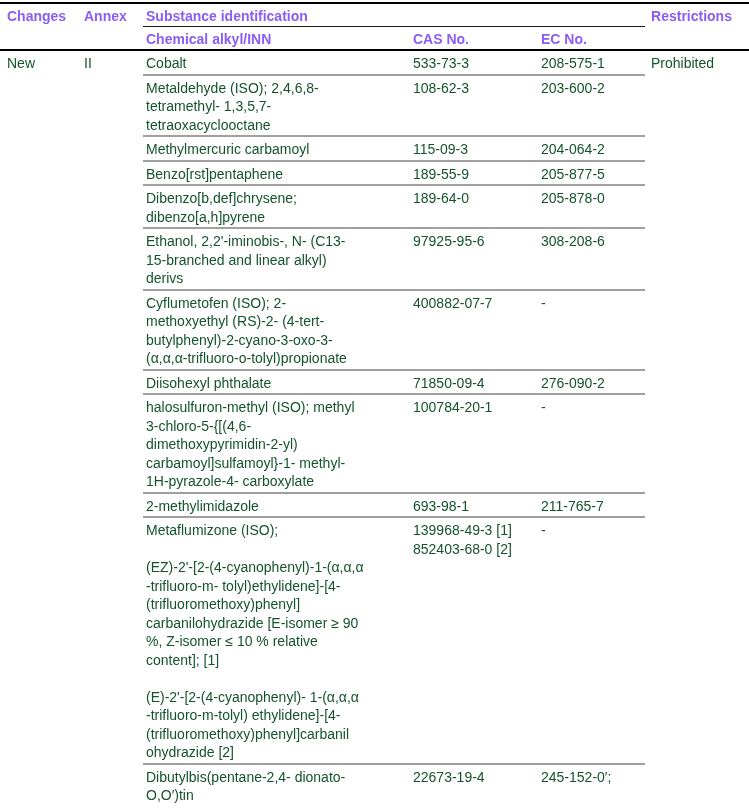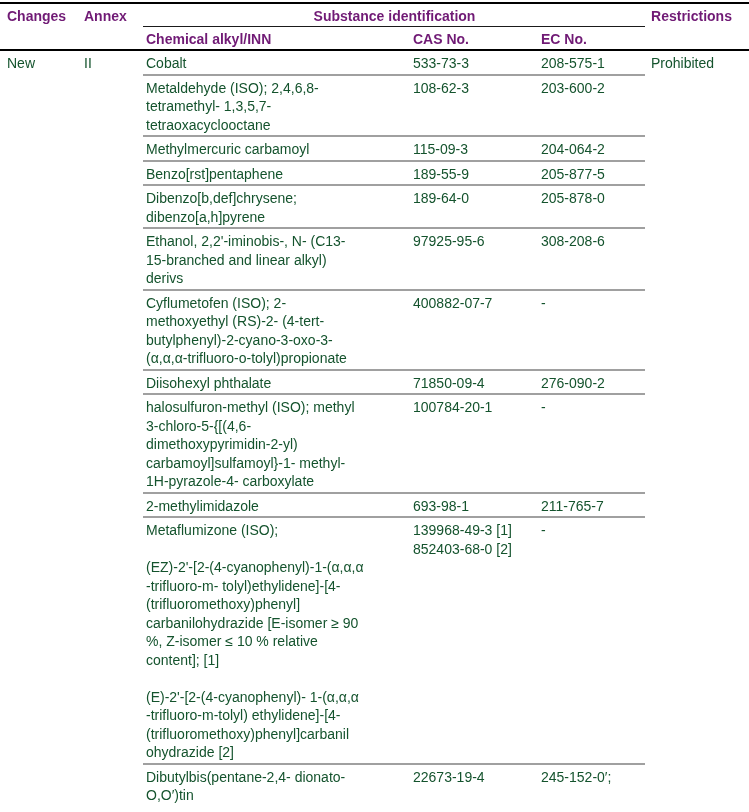--- a/index.html
+++ b/index.html
@@ -26,24 +26,23 @@
   thead {
     border-bottom: 2px solid #000000;
   }
   th {
     font-weight: bold;
     text-align: left;
     vertical-align: top;
     line-height: 18px;
     padding: 3px 2px 1px 3px;
     font-size: 14px;
-    color: #701a75;
+    color: #8b5cf6;
   }
   th.subst {
-    text-align: center;
     border-bottom: 1px solid #1a1a1a;
   }
   td {
     vertical-align: top;
     line-height: 18.5px;
     padding: 3px 4px 1px 3px;
     white-space: pre-line;
     color: #14532d;
   }
   td.divided {

